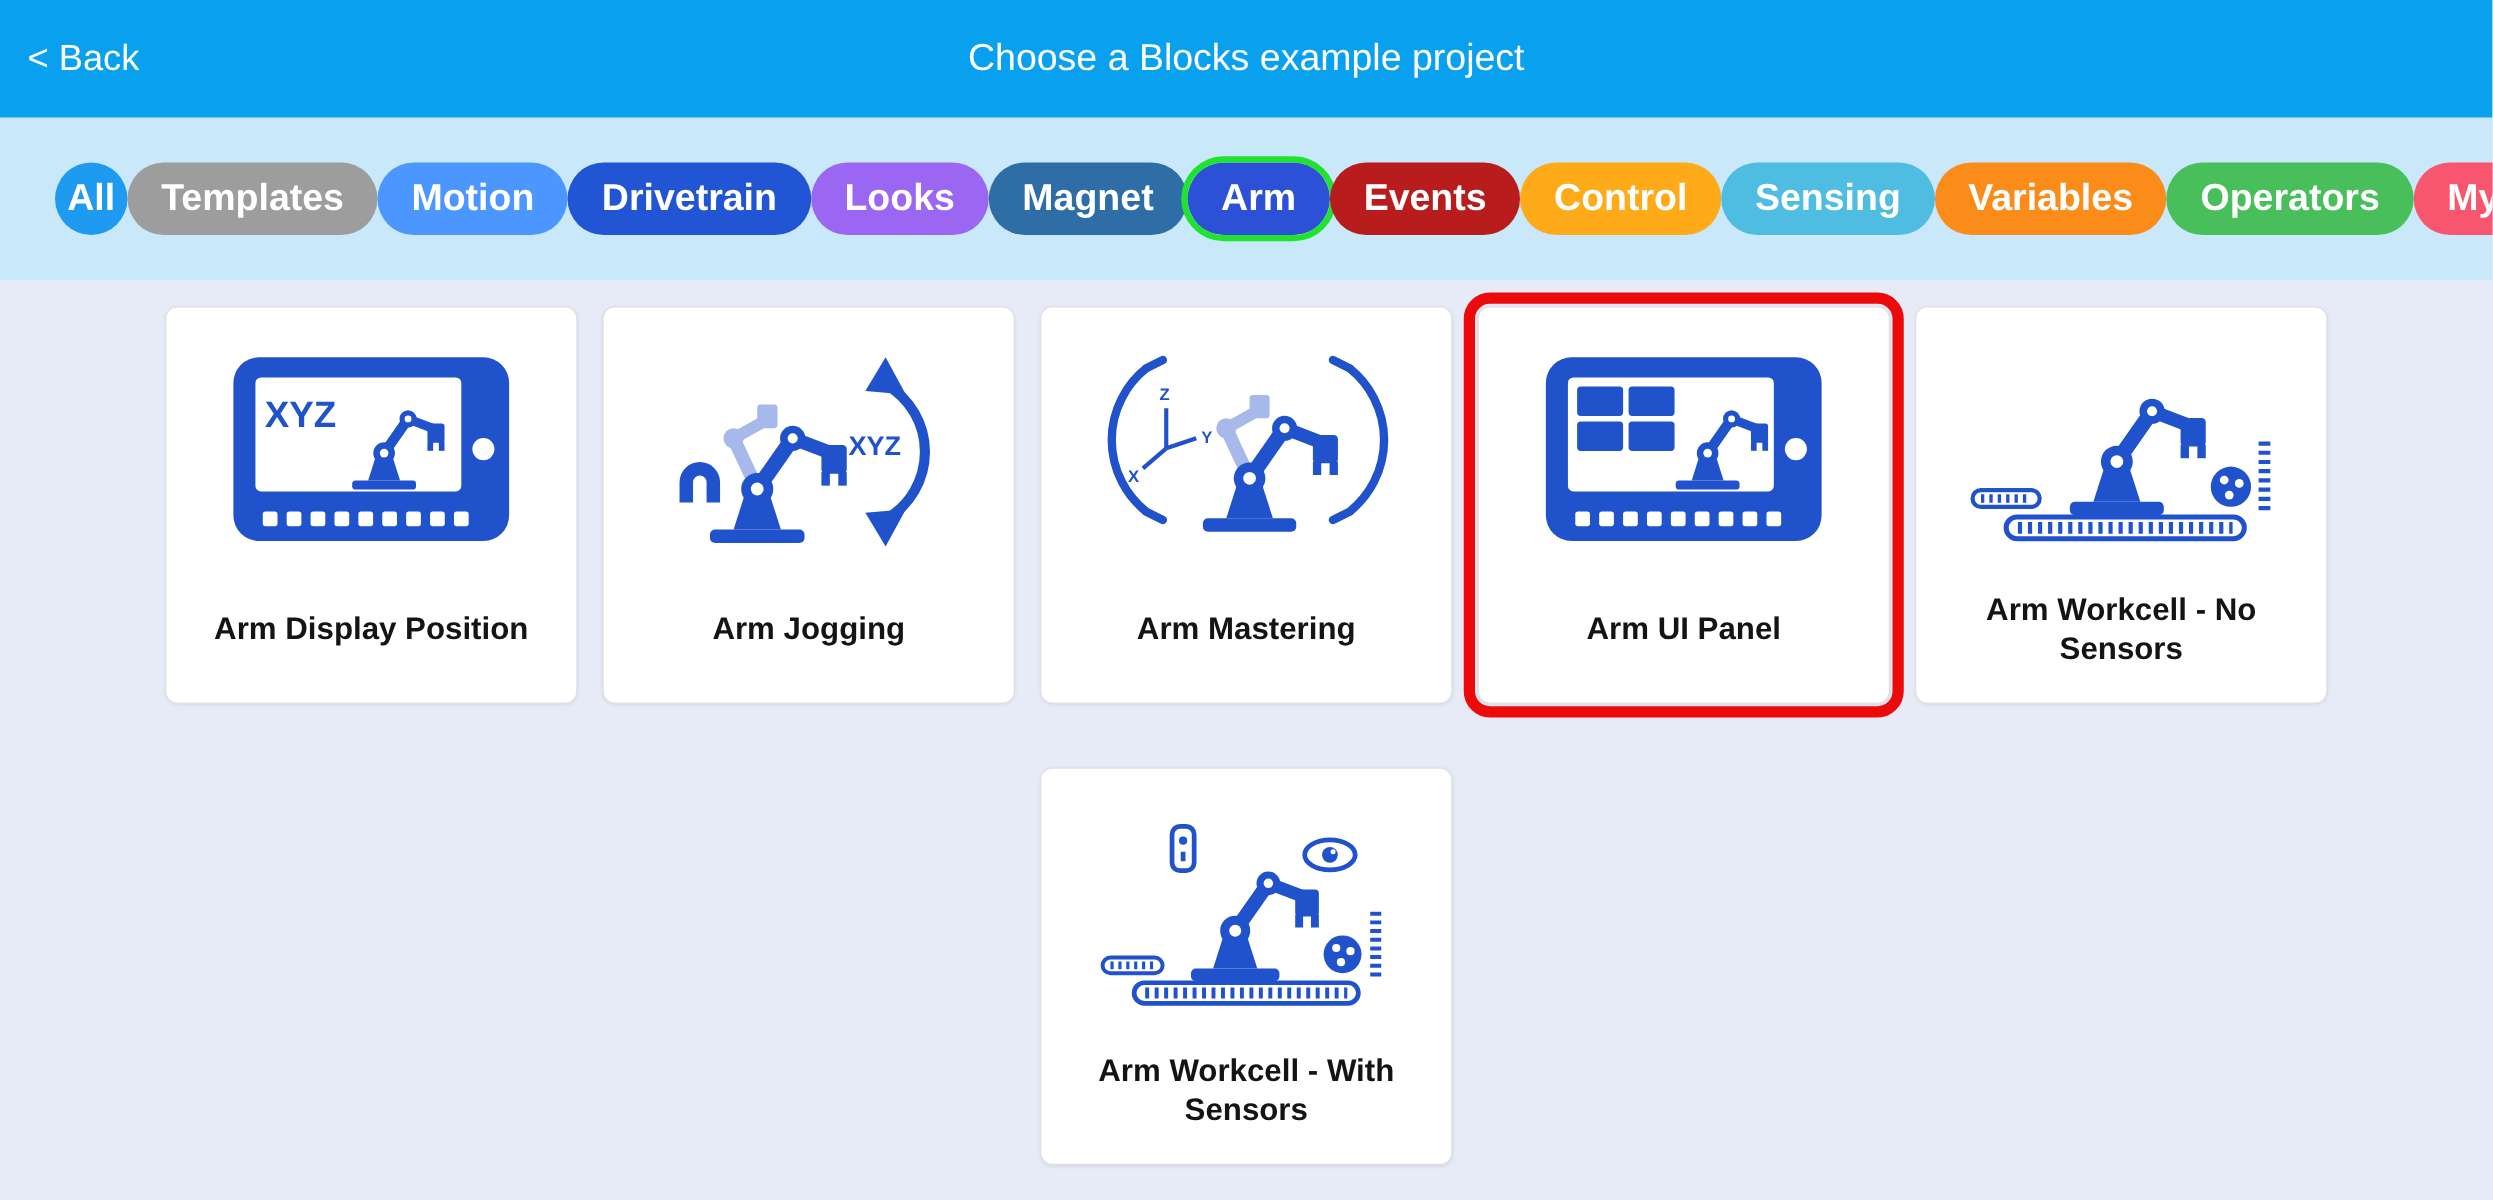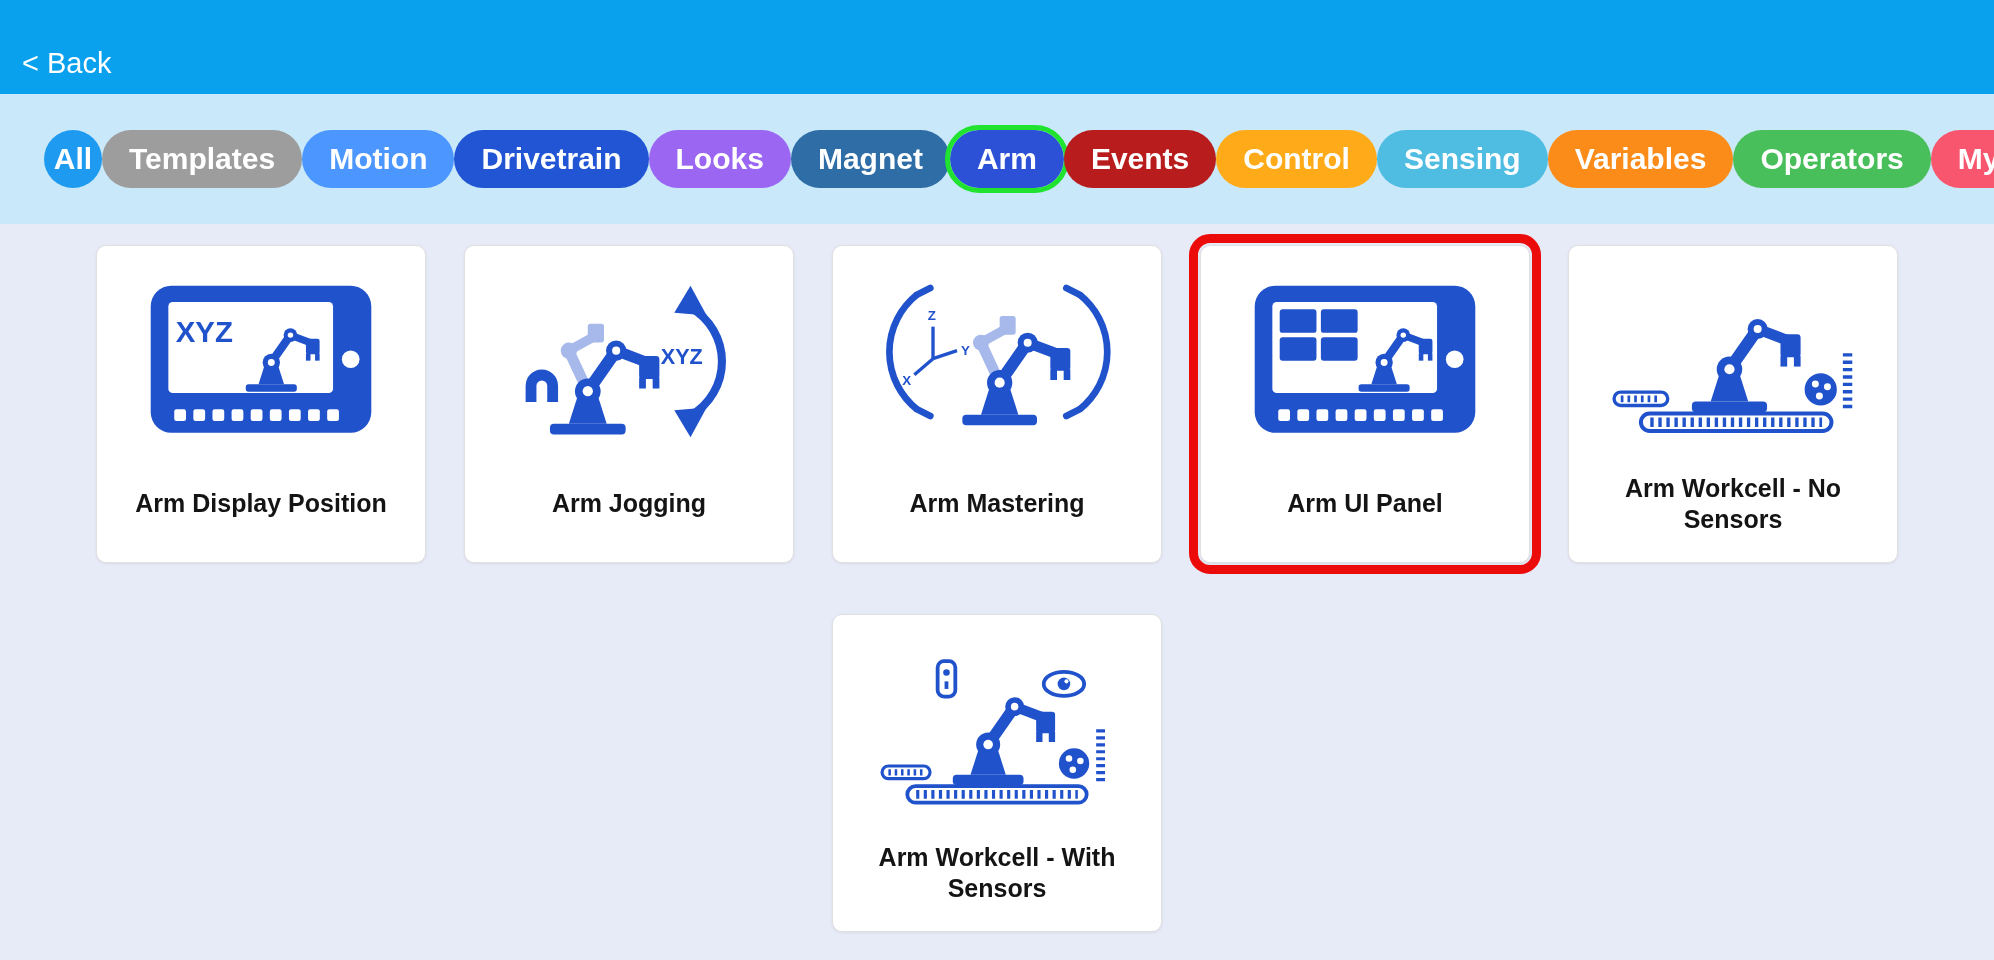--- a/index.html
+++ b/index.html
@@ -13,21 +13,21 @@
 
   
   .topbar {
     height: 94px; flex: 0 0 94px;
     background: var(--header-bg, #09A0EE);
     color:#fff;
     display:flex; align-items:center; justify-content:center;
     position:relative;
   }
   .back {
-    position:absolute; left:22px; top:16px; height:100%;
+    position:absolute; left:22px; top:0; height:100%;
     display:flex; align-items:center;
     font-size:29px; cursor:pointer;
   }
   .title { font-size:30px; font-weight:400; }
 
   
   .filterbar {
     height:130px; flex:0 0 130px;
     background: var(--filterbar-bg, #C9E8F9);
     display:flex; align-items:center; justify-content:space-between;
@@ -40,21 +40,21 @@
     color:#fff; font-weight:bold; font-size:30px;
     white-space:nowrap; cursor:pointer;
     flex:0 0 auto;
   }
   .pill.circle { width:58px; padding:0; border-radius:50%; }
 
   
   .main { flex:1; padding-top:21px; }
   .cards-row {
     display:flex; justify-content:center; align-items:flex-start;
-    gap:38px;
+    gap:20px;
   }
   .cards-row.row2 { margin-top:51px; }
   .card {
     width:330px; height:318px;
     background:#fff;
     border:1px solid #e0e0e3;
     border-radius:10px;
     box-shadow:0 1px 3px rgba(0,0,0,0.07);
     display:flex; flex-direction:column; align-items:center;
     padding-top:14px;
@@ -76,20 +76,21 @@
     font-weight:bold; font-size:25px; line-height:1.22;
     color:#141414;
   }
 </style>
 </head>
 <body>
 
 <div class="app">
   <header class="topbar">
     <div class="back">&lt; Back</div>
+    <div class="title">Choose a Blocks example project</div>
   </header>
 
   <nav class="filterbar" id="filterbar">
       <div class="pill circle" style="background: rgb(30, 155, 240);">All</div>
       <div class="pill" style="background: rgb(157, 157, 157);">Templates</div>
       <div class="pill" style="background: rgb(76, 151, 255);">Motion</div>
       <div class="pill" style="background: rgb(33, 85, 212);">Drivetrain</div>
       <div class="pill" style="background: rgb(154, 102, 242);">Looks</div>
       <div class="pill" style="background: rgb(46, 109, 166);">Magnet</div>
       <div class="pill selected" style="background: rgb(44, 81, 214); outline: rgb(31, 227, 47) solid 5px;">Arm</div>

